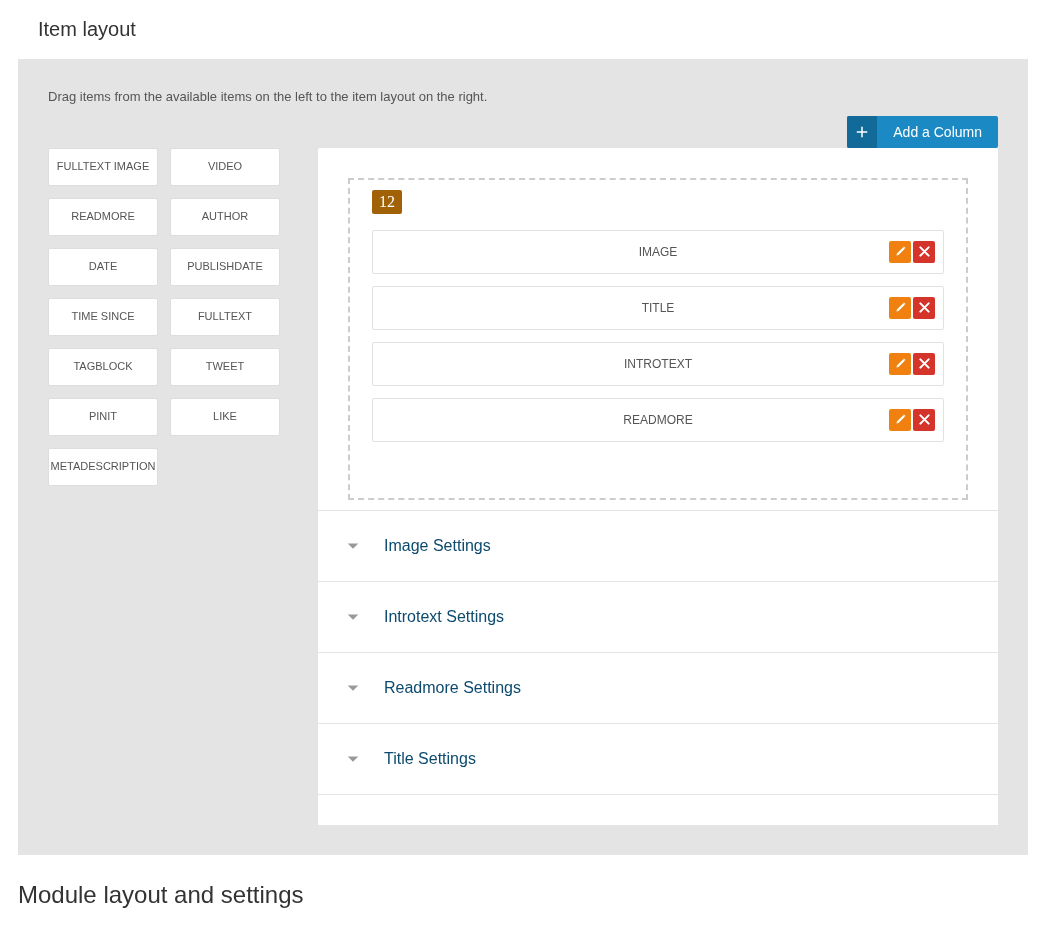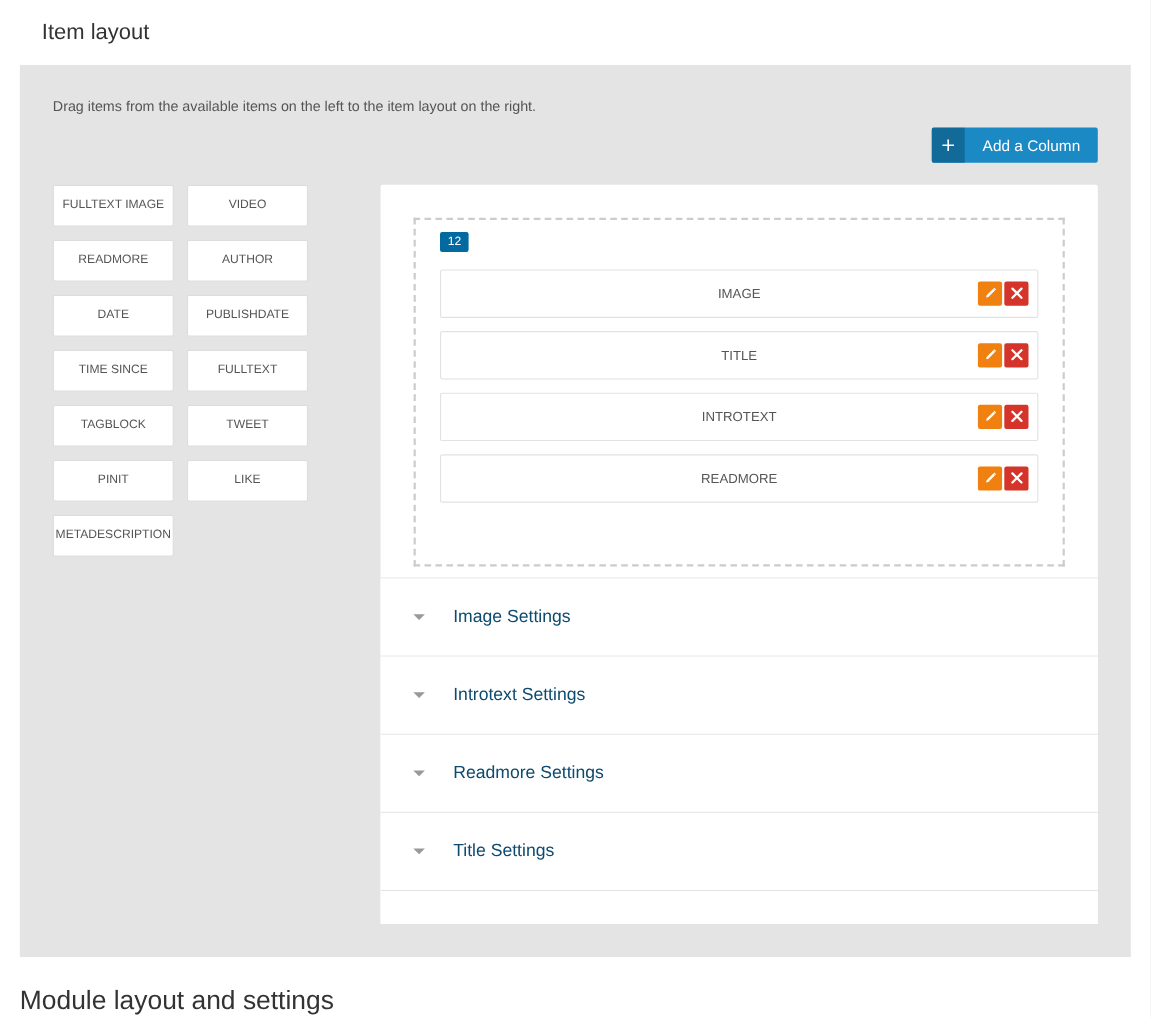--- a/index.html
+++ b/index.html
@@ -25,21 +25,20 @@
     position: relative;
   }
   .panel-desc {
     font-size: 13px;
     color: #555;
     margin-bottom: 12px;
   }
   .toprow {
     display: flex;
     justify-content: flex-end;
-    margin-bottom: 20px;
   }
   .btn-add {
     display: inline-flex;
     align-items: stretch;
     background: #1b89c3;
     color: #fff;
     border: none;
     font-size: 14px;
     cursor: pointer;
     border-radius: 2px;
@@ -52,21 +51,20 @@
     align-items: center;
     justify-content: center;
   }
   .btn-add .lbl {
     padding: 8px 16px;
   }
   .btn-add svg { width: 12px; height: 12px; fill: #fff; }
 
   .layout-body {
     display: flex;
-    gap: 28px;
   }
   .avail-col {
     width: 270px;
     flex-shrink: 0;
   }
   .avail-grid {
     display: flex;
     flex-wrap: wrap;
     gap: 12px;
   }
@@ -95,26 +93,27 @@
   .layout-zone {
     padding: 30px 30px 10px 30px;
   }
   .drop-outer {
     border: 2px dashed #ccc;
     padding: 10px 22px 44px 22px;
     position: relative;
   }
   .col-badge {
     display: inline-block;
-    background: #0369a1;
+    background: #a16207;
     color: #fff;
-    font-size: 11px;
+    font-size: 16px;
     padding: 3px 7px;
     border-radius: 2px;
     margin-bottom: 16px;
+    font-family: Liberation Serif, serif;
   }
   .placed-item {
     position: relative;
     background: #fff;
     border: 1px solid #e2e2e2;
     border-radius: 2px;
     text-align: center;
     padding: 14px 10px;
     font-size: 12px;
     color: #555;

